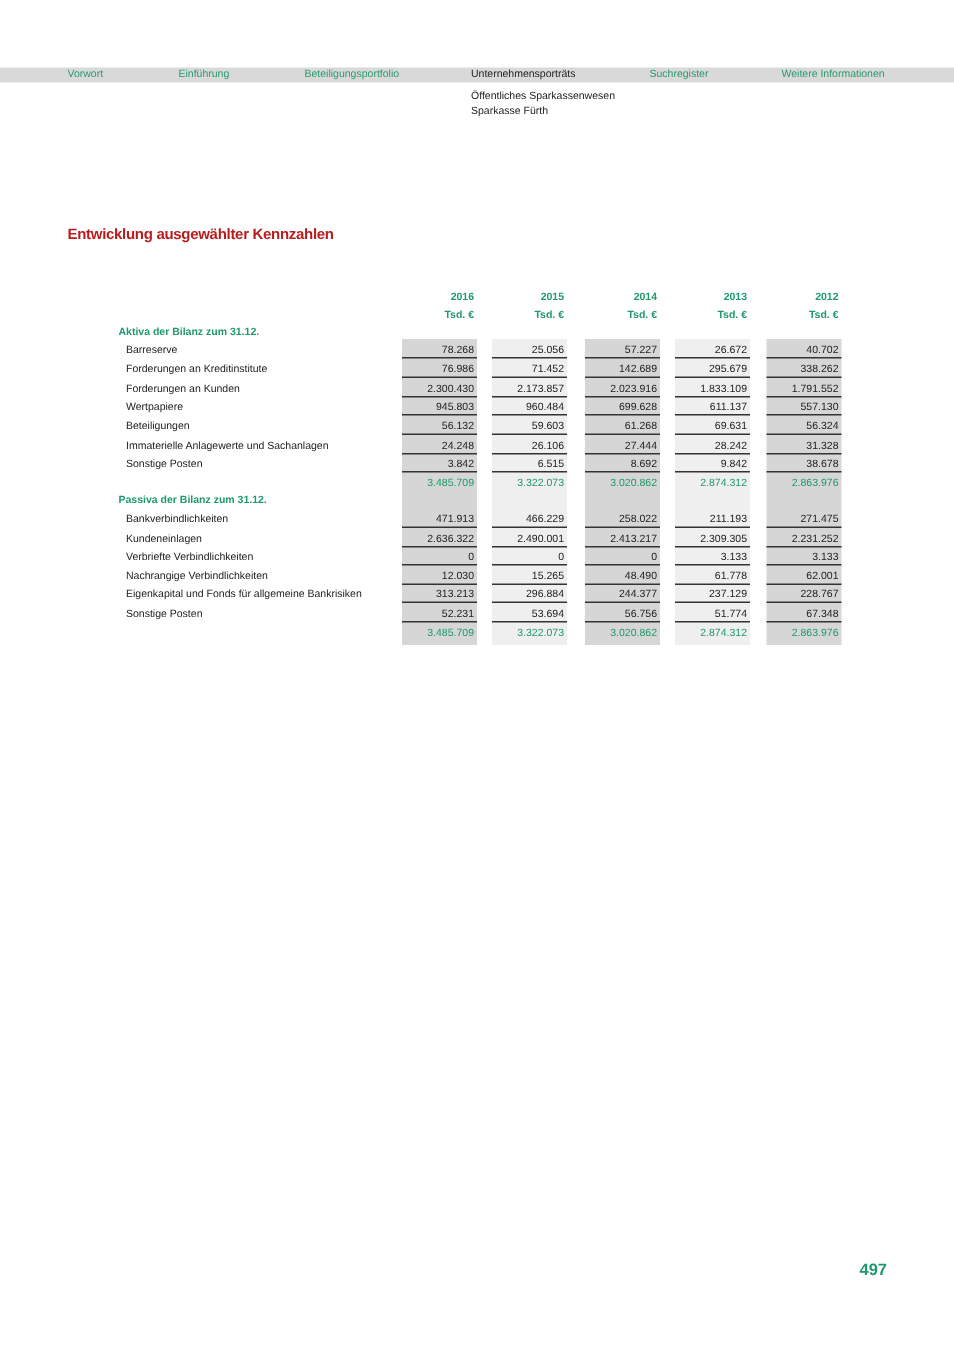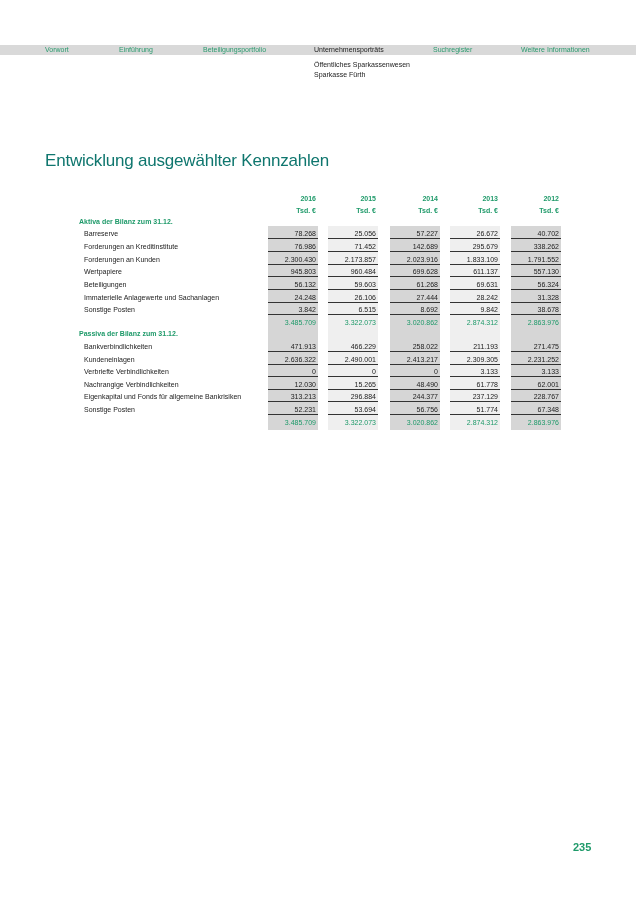--- a/index.html
+++ b/index.html
@@ -13,22 +13,22 @@
   }
   .nav-item {
     position: absolute; top: 45px; height: 10px; line-height: 10px;
     font-size: 7px; color: #2a9a6e; white-space: nowrap; cursor: pointer;
   }
   .nav-item.active { color: #222; }
   .sub-item {
     position: absolute; left: 314px; font-size: 7px; color: #222; white-space: nowrap;
   }
   .page-title {
-    position: absolute; left: 45px; top: 151px; font-size: 17px; font-weight: normal;
-    color: #0f766e; letter-spacing: -0.2px; white-space: nowrap;
+    position: absolute; left: 45px; top: 151px; font-size: 10px; font-weight: bold;
+    color: #b91c1c; letter-spacing: -0.2px; white-space: nowrap;
   }
   .col-bg {
     position: absolute; top: 226px; height: 204px; width: 50px;
   }
   .col-bg.dark { background: #d6d6d6; }
   .col-bg.light { background: #efefef; }
   .col-head {
     position: absolute; width: 50px; text-align: right; font-size: 7px; font-weight: bold;
     color: #1f9a6a; line-height: 12px;
   }
@@ -194,13 +194,13 @@
 <div class="cell" style="left:390px;top:404px">56.756</div>
 <div class="cell" style="left:450px;top:404px">51.774</div>
 <div class="cell" style="left:511px;top:404px">67.348</div>
 
 <div class="cell total" style="left:268px;top:417px">3.485.709</div>
 <div class="cell total" style="left:328px;top:417px">3.322.073</div>
 <div class="cell total" style="left:390px;top:417px">3.020.862</div>
 <div class="cell total" style="left:450px;top:417px">2.874.312</div>
 <div class="cell total" style="left:511px;top:417px">2.863.976</div>
 
-<div class="page-number">235</div>
+<div class="page-number">497</div>
 
 </body></html>

